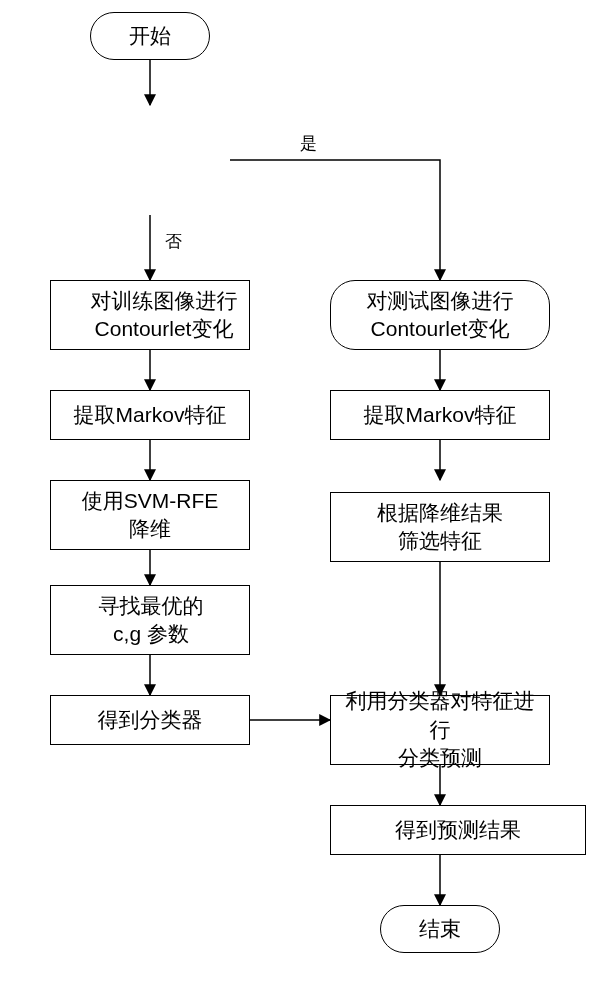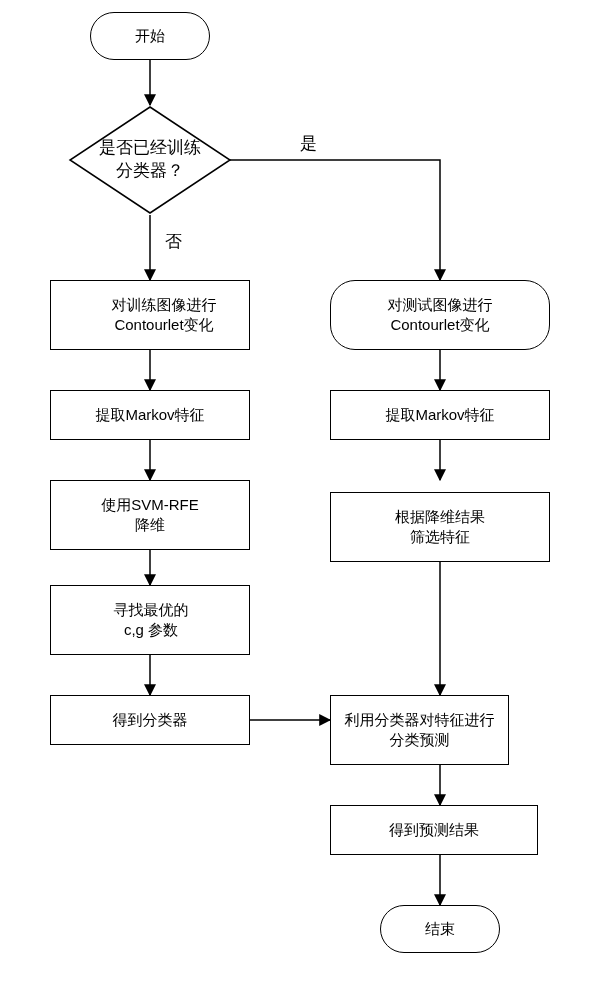--- a/index.html
+++ b/index.html
@@ -14,21 +14,21 @@
     height: 1000px;
   }
   .box {
     position: absolute;
     border: 1.5px solid #000;
     background: #fff;
     display: flex;
     align-items: center;
     justify-content: center;
     text-align: center;
-    font-size: 15px;
+    font-size: 21px;
     line-height: 1.35;
     padding: 4px 6px;
     box-sizing: border-box;
   }
   .terminator {
     border-radius: 28px;
   }
   .label {
     position: absolute;
     font-size: 17px;
@@ -84,29 +84,20 @@
 
     <line x1="440" y1="855" x2="440" y2="905" stroke="#000" stroke-width="1.5" marker-end="url(#ah)"></line>
 
     <line x1="250" y1="720" x2="330" y2="720" stroke="#000" stroke-width="1.5" marker-end="url(#ah)"></line>
   </svg>
 
   <div class="box terminator" style="left:90px; top:12px; width:120px; height:48px;">
     <span>开始</span>
   </div>
 
-  <div class="diamond" style="left:68px; top:105px; width:164px; height:110px;">
-    <svg width="164" height="110" viewBox="0 0 164 110">
-      <polygon points="82,2 162,55 82,108 2,55" fill="#fff" stroke="#000" stroke-width="1.5"></polygon>
-    </svg>
-    <div class="dtext">
-      <span style="white-space:pre-line;">是否已经训练
-分类器？</span>
-    </div>
-  </div>
 
   <div class="label" style="left:300px; top:132px;">是</div>
   <div class="label" style="left:165px; top:230px;">否</div>
 
   <div class="box" style="left:50px; top:280px; width:200px; height:70px;">
     <span style="white-space:pre-line;margin-left:28px;">对训练图像进行
 Contourlet变化</span>
   </div>
   <div class="box" style="left:50px; top:390px; width:200px; height:50px;">
     <span>提取Markov特征</span>
@@ -127,25 +118,25 @@
     <span style="white-space:pre-line;">对测试图像进行
 Contourlet变化</span>
   </div>
   <div class="box" style="left:330px; top:390px; width:220px; height:50px;">
     <span>提取Markov特征</span>
   </div>
   <div class="box" style="left:330px; top:492px; width:220px; height:70px;">
     <span style="white-space:pre-line;">根据降维结果
 筛选特征</span>
   </div>
-  <div class="box" style="left:330px; top:695px; width:179px; height:70px;">
+  <div class="box" style="left:330px; top:695px; width:220px; height:70px;">
     <span style="white-space:pre-line;">利用分类器对特征进行
 分类预测</span>
   </div>
-  <div class="box" style="left:330px; top:805px; width:208px; height:50px;">
+  <div class="box" style="left:330px; top:805px; width:256px; height:50px;">
     <span>得到预测结果</span>
   </div>
 
   <div class="box terminator" style="left:380px; top:905px; width:120px; height:48px;">
     <span>结束</span>
   </div>
 
 </div>
 
 </body></html>

